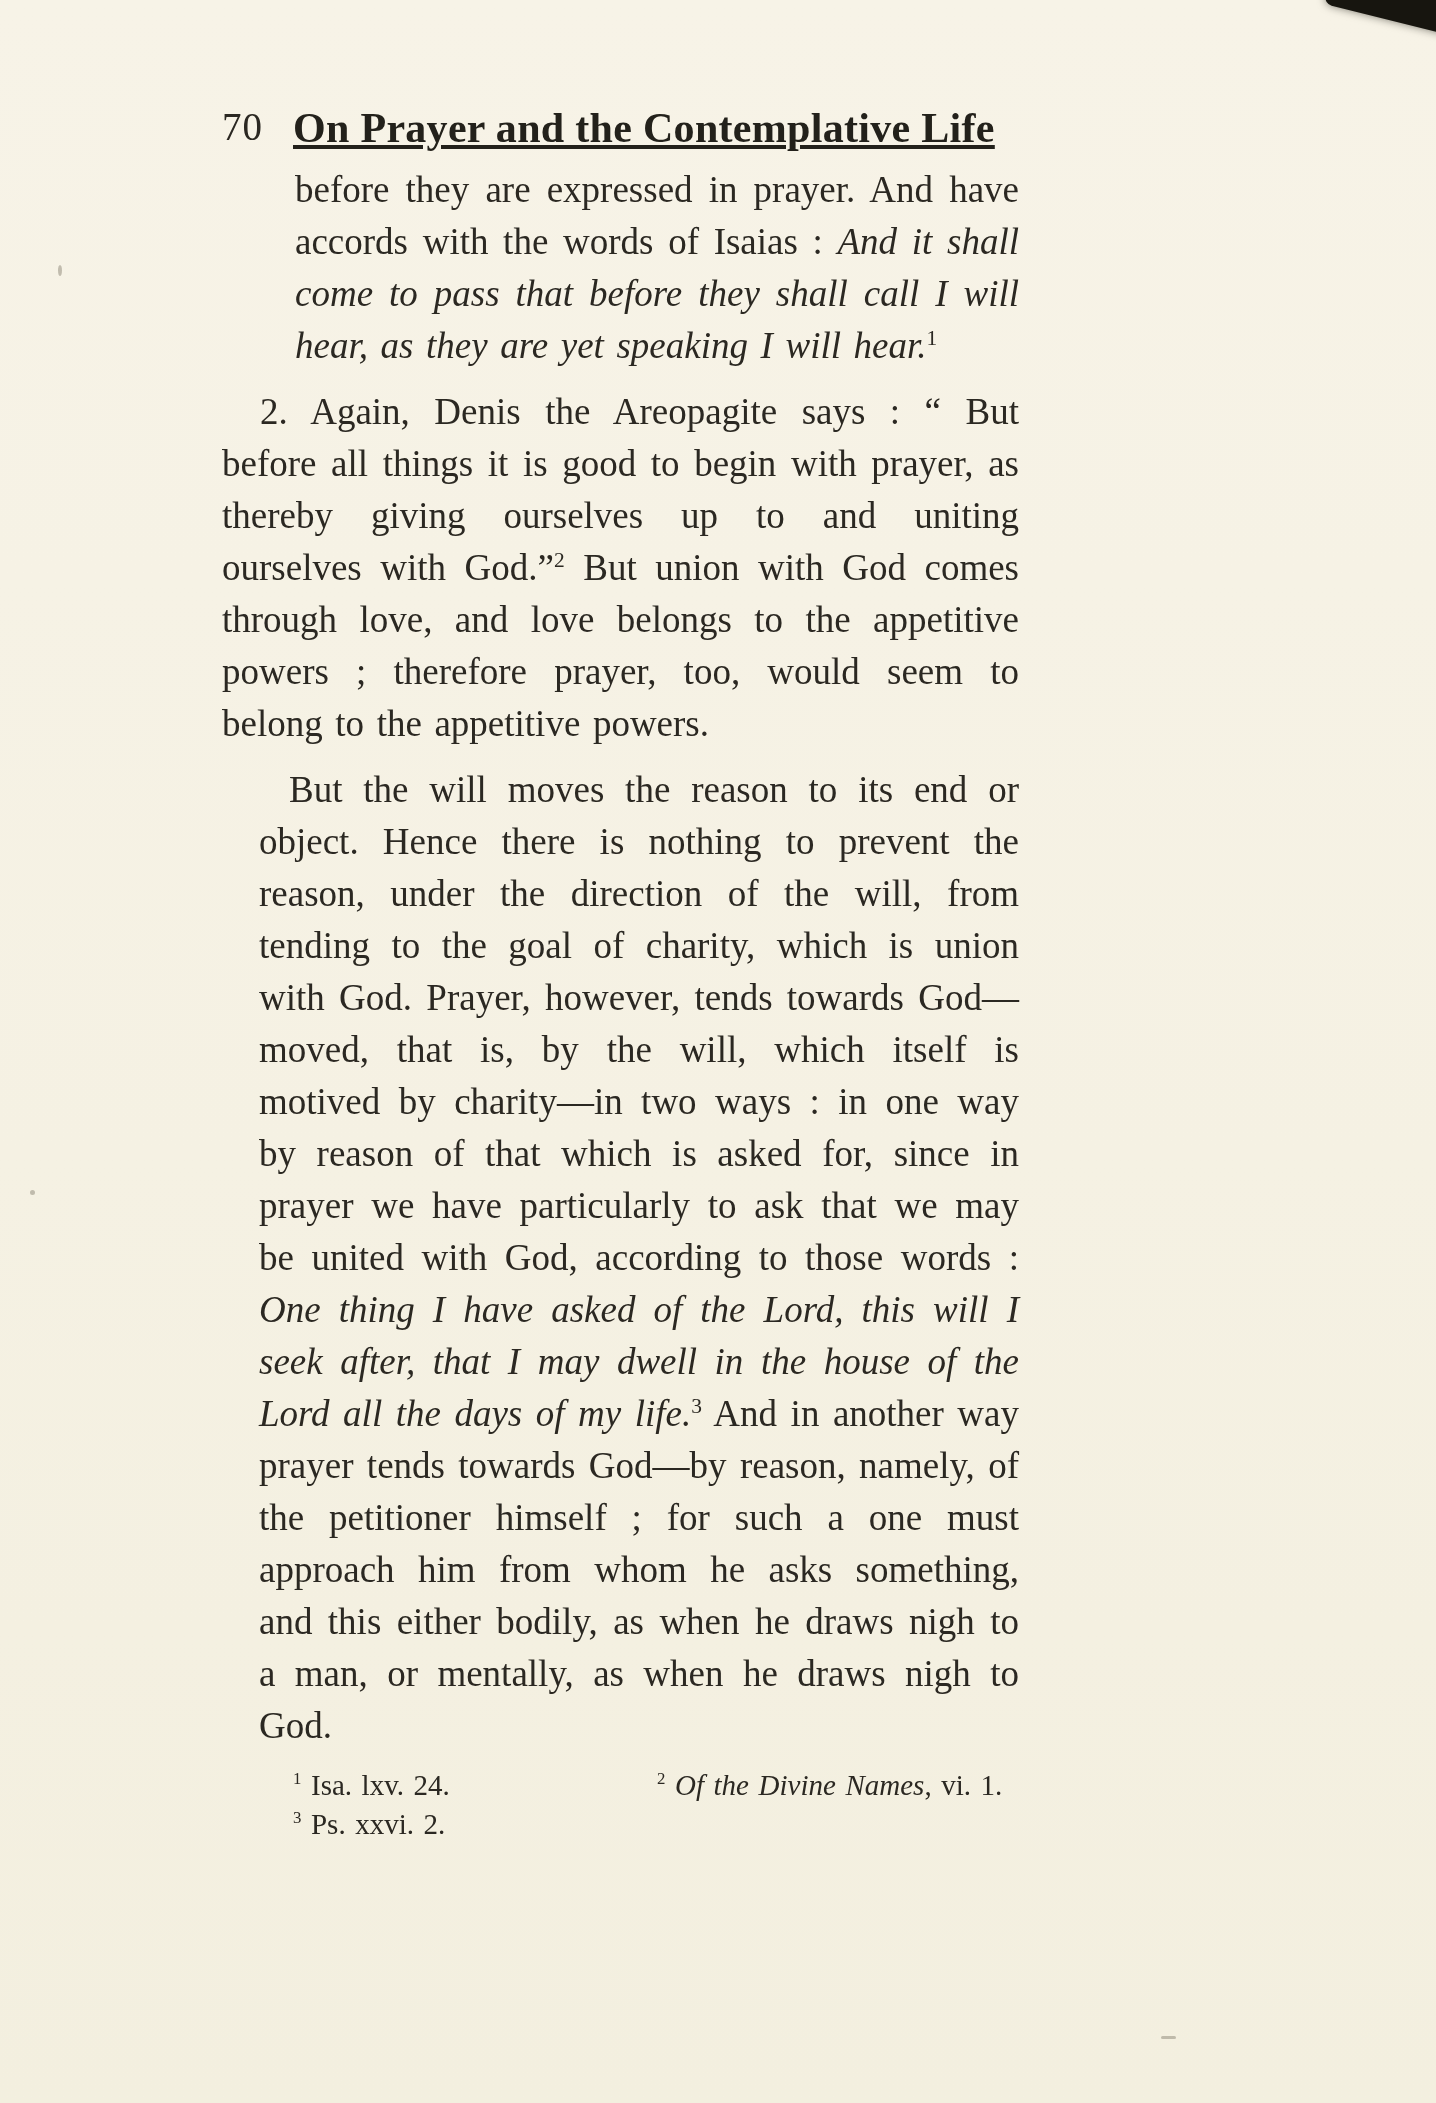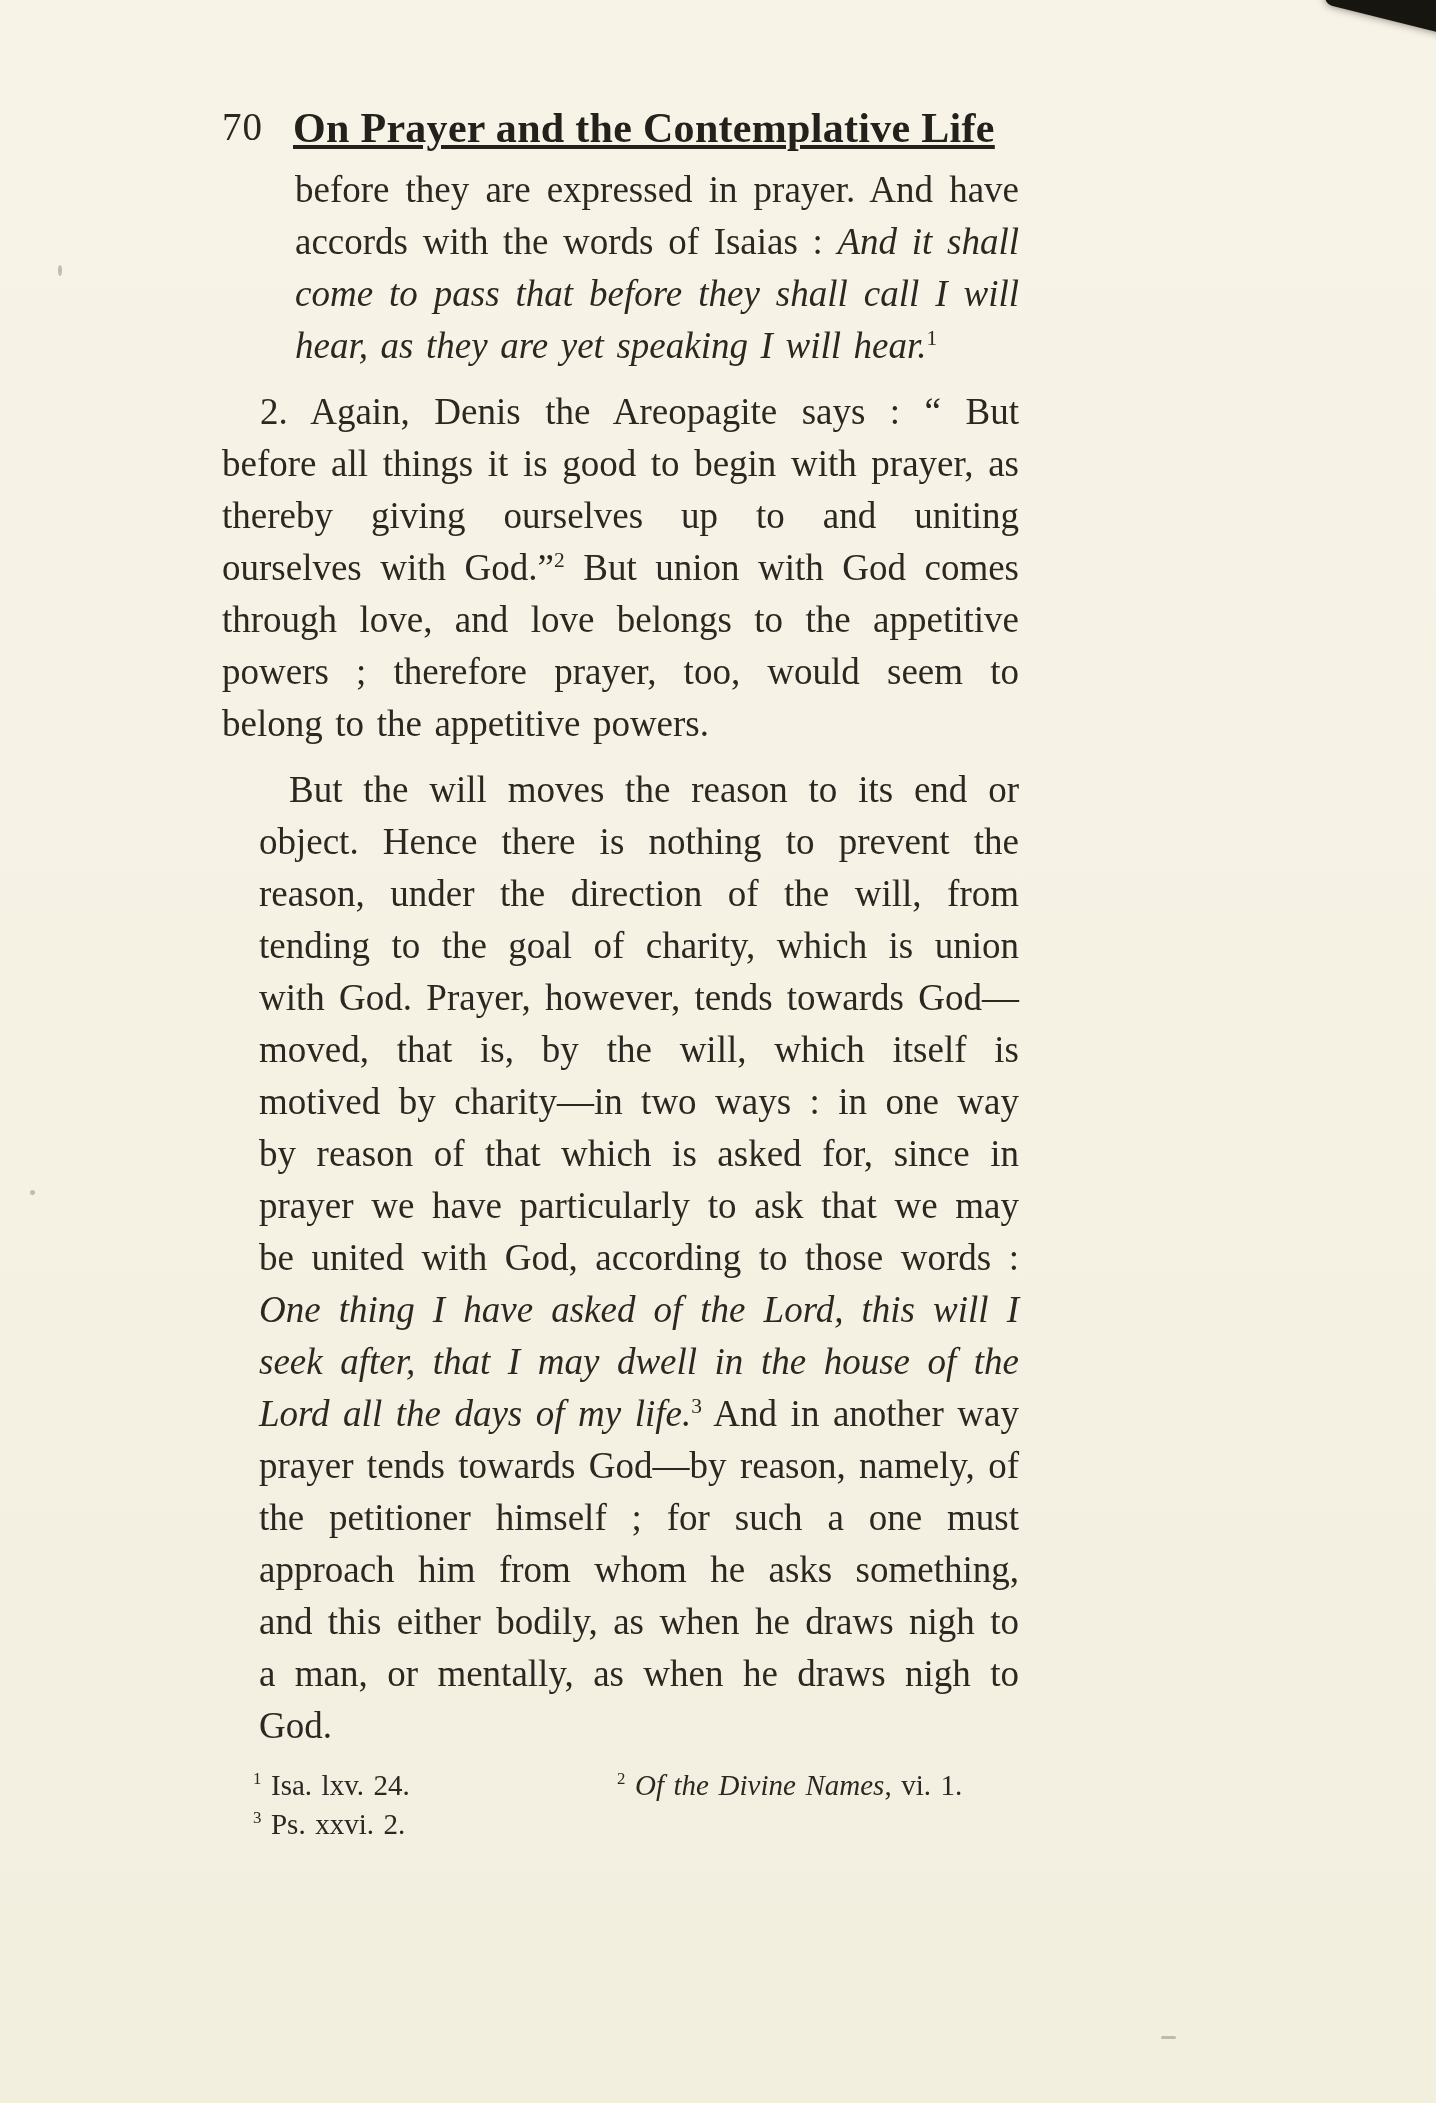--- a/index.html
+++ b/index.html
@@ -75,21 +75,21 @@
     vertical-align: super;
   }
 
   .footnotes {
     margin-top: 10px;
     padding-left: 31px;
     font-size: 29px;
     line-height: 39px;
     word-spacing: 0.08em;
   }
-  .fn-row { display: flex; }
+  .fn-row { display: flex; margin-left: 40px; }
   .fn-left  { flex: 0 0 364px; }
   .fn-right { flex: 1; }
 </style>
 </head>
 <body>
 
 <div class="page">
 
   <div class="corner-mark"></div>
   <div class="speck s1"></div>

